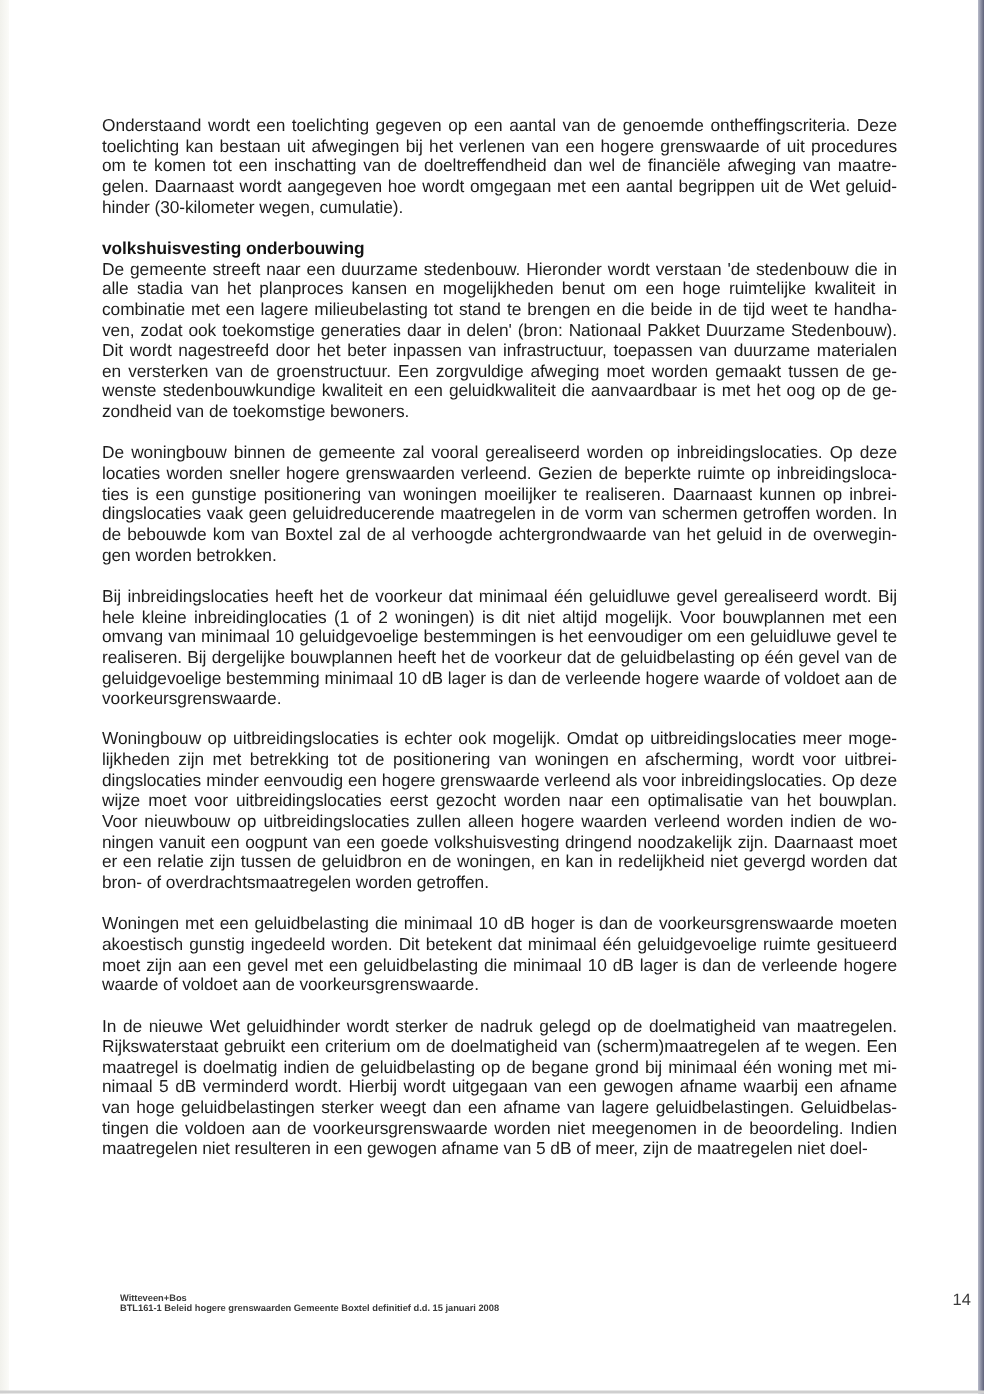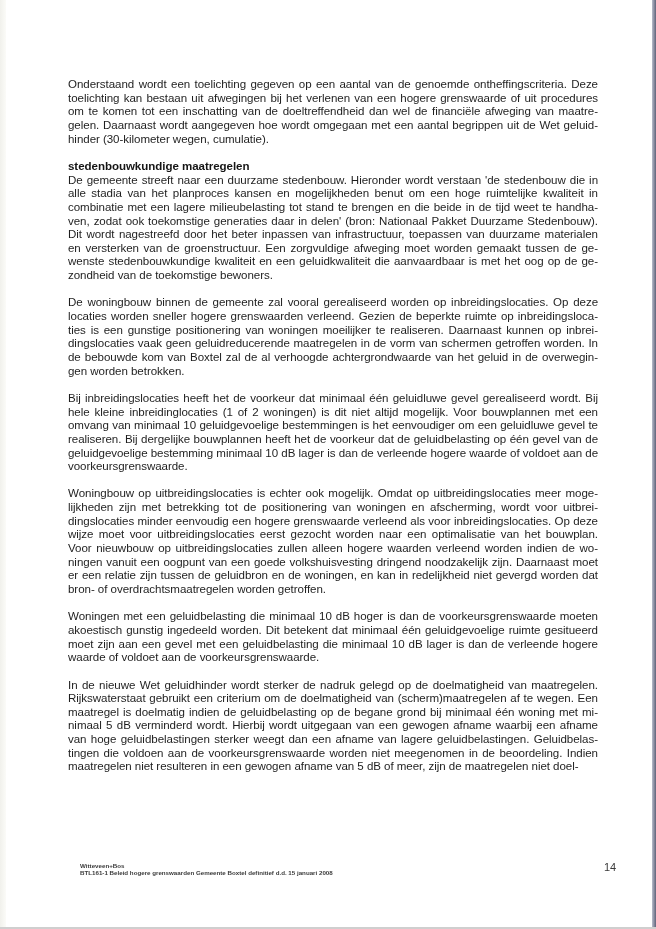--- a/index.html
+++ b/index.html
@@ -75,38 +75,38 @@
       position: absolute;
       left: 80px;
       top: 862px;
       font-size: 6.2px;
       line-height: 7.4px;
       font-weight: bold;
       color: #3a3a3a;
     }
     .page-number {
       position: absolute;
-      left: 604px;
+      left: 635px;
       top: 861px;
       font-size: 11px;
       color: #3a3a3a;
     }
   </style>
 </head>
 <body>
 
 <div class="page">
   <div class="scan-edge-left"></div>
   <div class="scan-edge-right"></div>
   <div class="scan-edge-bottom"></div>
 
   <div class="content">
     <p>Onderstaand wordt een toelichting gegeven op een aantal van de genoemde ontheffingscriteria. Deze toelichting kan bestaan uit afwegingen bij het verlenen van een hogere grenswaarde of uit procedures om te komen tot een inschatting van de doeltreffendheid dan wel de financiële afweging van maatre­gelen. Daarnaast wordt aangegeven hoe wordt omgegaan met een aantal begrippen uit de Wet geluid­hinder (30-kilometer wegen, cumulatie).</p>
 
-    <h2>stedenbouwkundige maatregelen</h2>
+    <h2>volkshuisvesting onderbouwing</h2>
     <p>De gemeente streeft naar een duurzame stedenbouw. Hieronder wordt verstaan 'de stedenbouw die in alle stadia van het planproces kansen en mogelijkheden benut om een hoge ruimtelijke kwaliteit in combinatie met een lagere milieubelasting tot stand te brengen en die beide in de tijd weet te handha­ven, zodat ook toekomstige generaties daar in delen' (bron: Nationaal Pakket Duurzame Stedenbouw). Dit wordt nagestreefd door het beter inpassen van infrastructuur, toepassen van duurzame materialen en versterken van de groenstructuur. Een zorgvuldige afweging moet worden gemaakt tussen de ge­wenste stedenbouwkundige kwaliteit en een geluidkwaliteit die aanvaardbaar is met het oog op de ge­zondheid van de toekomstige bewoners.</p>
     <p>De woningbouw binnen de gemeente zal vooral gerealiseerd worden op inbreidingslocaties. Op deze locaties worden sneller hogere grenswaarden verleend. Gezien de beperkte ruimte op inbreidingsloca­ties is een gunstige positionering van woningen moeilijker te realiseren. Daarnaast kunnen op inbrei­dingslocaties vaak geen geluidreducerende maatregelen in de vorm van schermen getroffen worden. In de bebouwde kom van Boxtel zal de al verhoogde achtergrondwaarde van het geluid in de overwegin­gen worden betrokken.</p>
     <p>Bij inbreidingslocaties heeft het de voorkeur dat minimaal één geluidluwe gevel gerealiseerd wordt. Bij hele kleine inbreidinglocaties (1 of 2 woningen) is dit niet altijd mogelijk. Voor bouwplannen met een omvang van minimaal 10 geluidgevoelige bestemmingen is het eenvoudiger om een geluidluwe gevel te realiseren. Bij dergelijke bouwplannen heeft het de voorkeur dat de geluidbelasting op één gevel van de geluidgevoelige bestemming minimaal 10 dB lager is dan de verleende hogere waarde of voldoet aan de voorkeursgrenswaarde.</p>
     <p>Woningbouw op uitbreidingslocaties is echter ook mogelijk. Omdat op uitbreidingslocaties meer moge­lijkheden zijn met betrekking tot de positionering van woningen en afscherming, wordt voor uitbrei­dingslocaties minder eenvoudig een hogere grenswaarde verleend als voor inbreidingslocaties. Op de­ze wijze moet voor uitbreidingslocaties eerst gezocht worden naar een optimalisatie van het bouwplan. Voor nieuwbouw op uitbreidingslocaties zullen alleen hogere waarden verleend worden indien de wo­ningen vanuit een oogpunt van een goede volkshuisvesting dringend noodzakelijk zijn. Daarnaast moet er een relatie zijn tussen de geluidbron en de woningen, en kan in redelijkheid niet gevergd worden dat bron- of overdrachtsmaatregelen worden getroffen.</p>
     <p>Woningen met een geluidbelasting die minimaal 10 dB hoger is dan de voorkeursgrenswaarde moeten akoestisch gunstig ingedeeld worden. Dit betekent dat minimaal één geluidgevoelige ruimte gesitueerd moet zijn aan een gevel met een geluidbelasting die minimaal 10 dB lager is dan de verleende hogere waarde of voldoet aan de voorkeursgrenswaarde.</p>
 
     <p class="no-gap">In de nieuwe Wet geluidhinder wordt sterker de nadruk gelegd op de doelmatigheid van maatregelen. Rijkswaterstaat gebruikt een criterium om de doelmatigheid van (scherm)maatregelen af te wegen. Een maatregel is doelmatig indien de geluidbelasting op de begane grond bij minimaal één woning met mi­nimaal 5 dB verminderd wordt. Hierbij wordt uitgegaan van een gewogen afname waarbij een afname van hoge geluidbelastingen sterker weegt dan een afname van lagere geluidbelastingen. Geluidbelas­tingen die voldoen aan de voorkeursgrenswaarde worden niet meegenomen in de beoordeling. Indien maatregelen niet resulteren in een gewogen afname van 5 dB of meer, zijn de maatregelen niet doel-</p>
   </div>
 
   <div class="footer">

